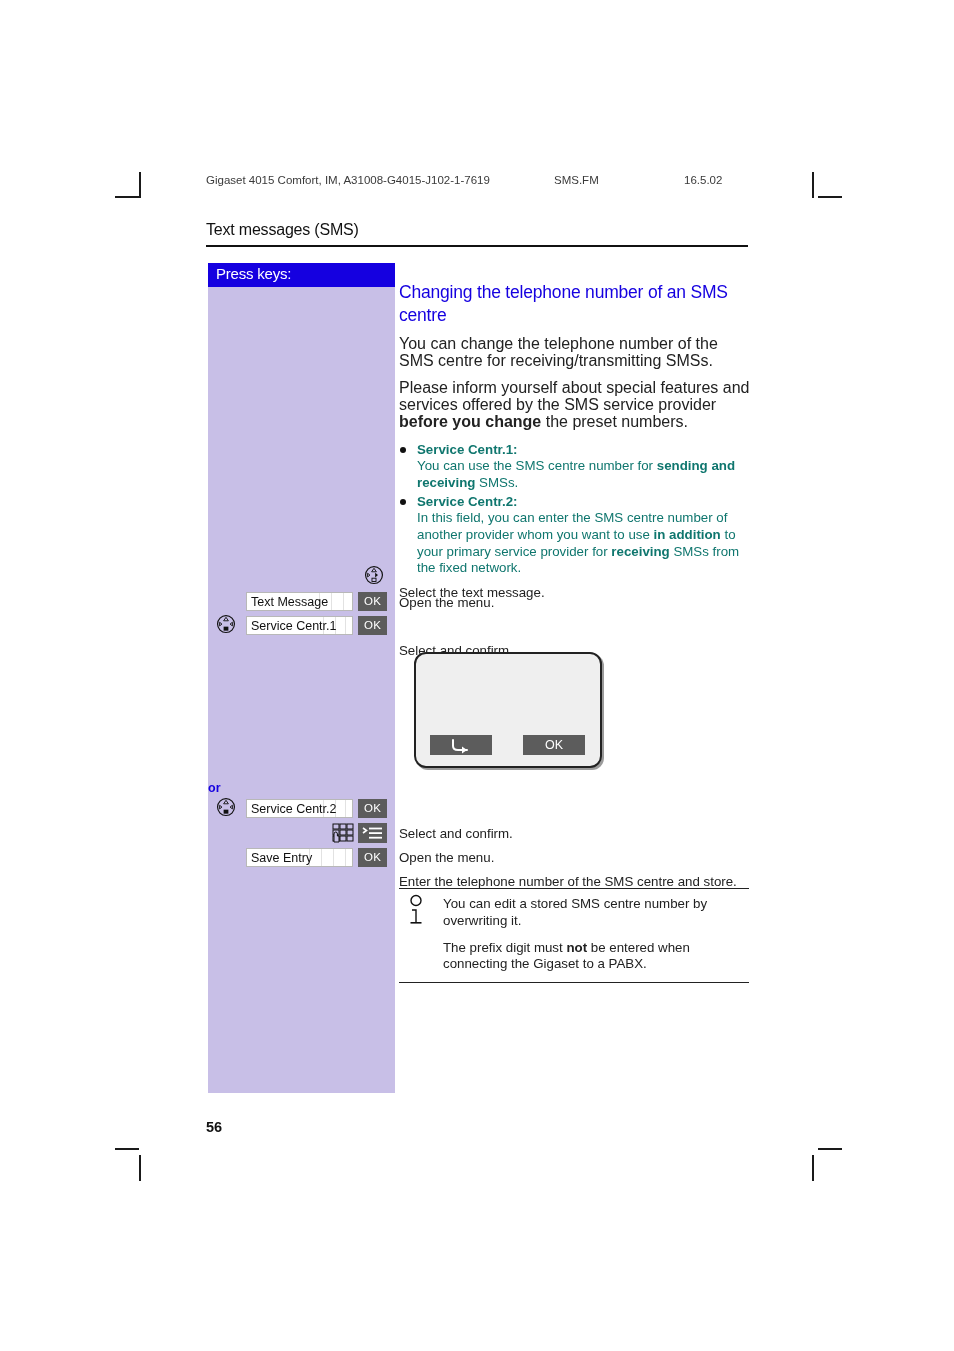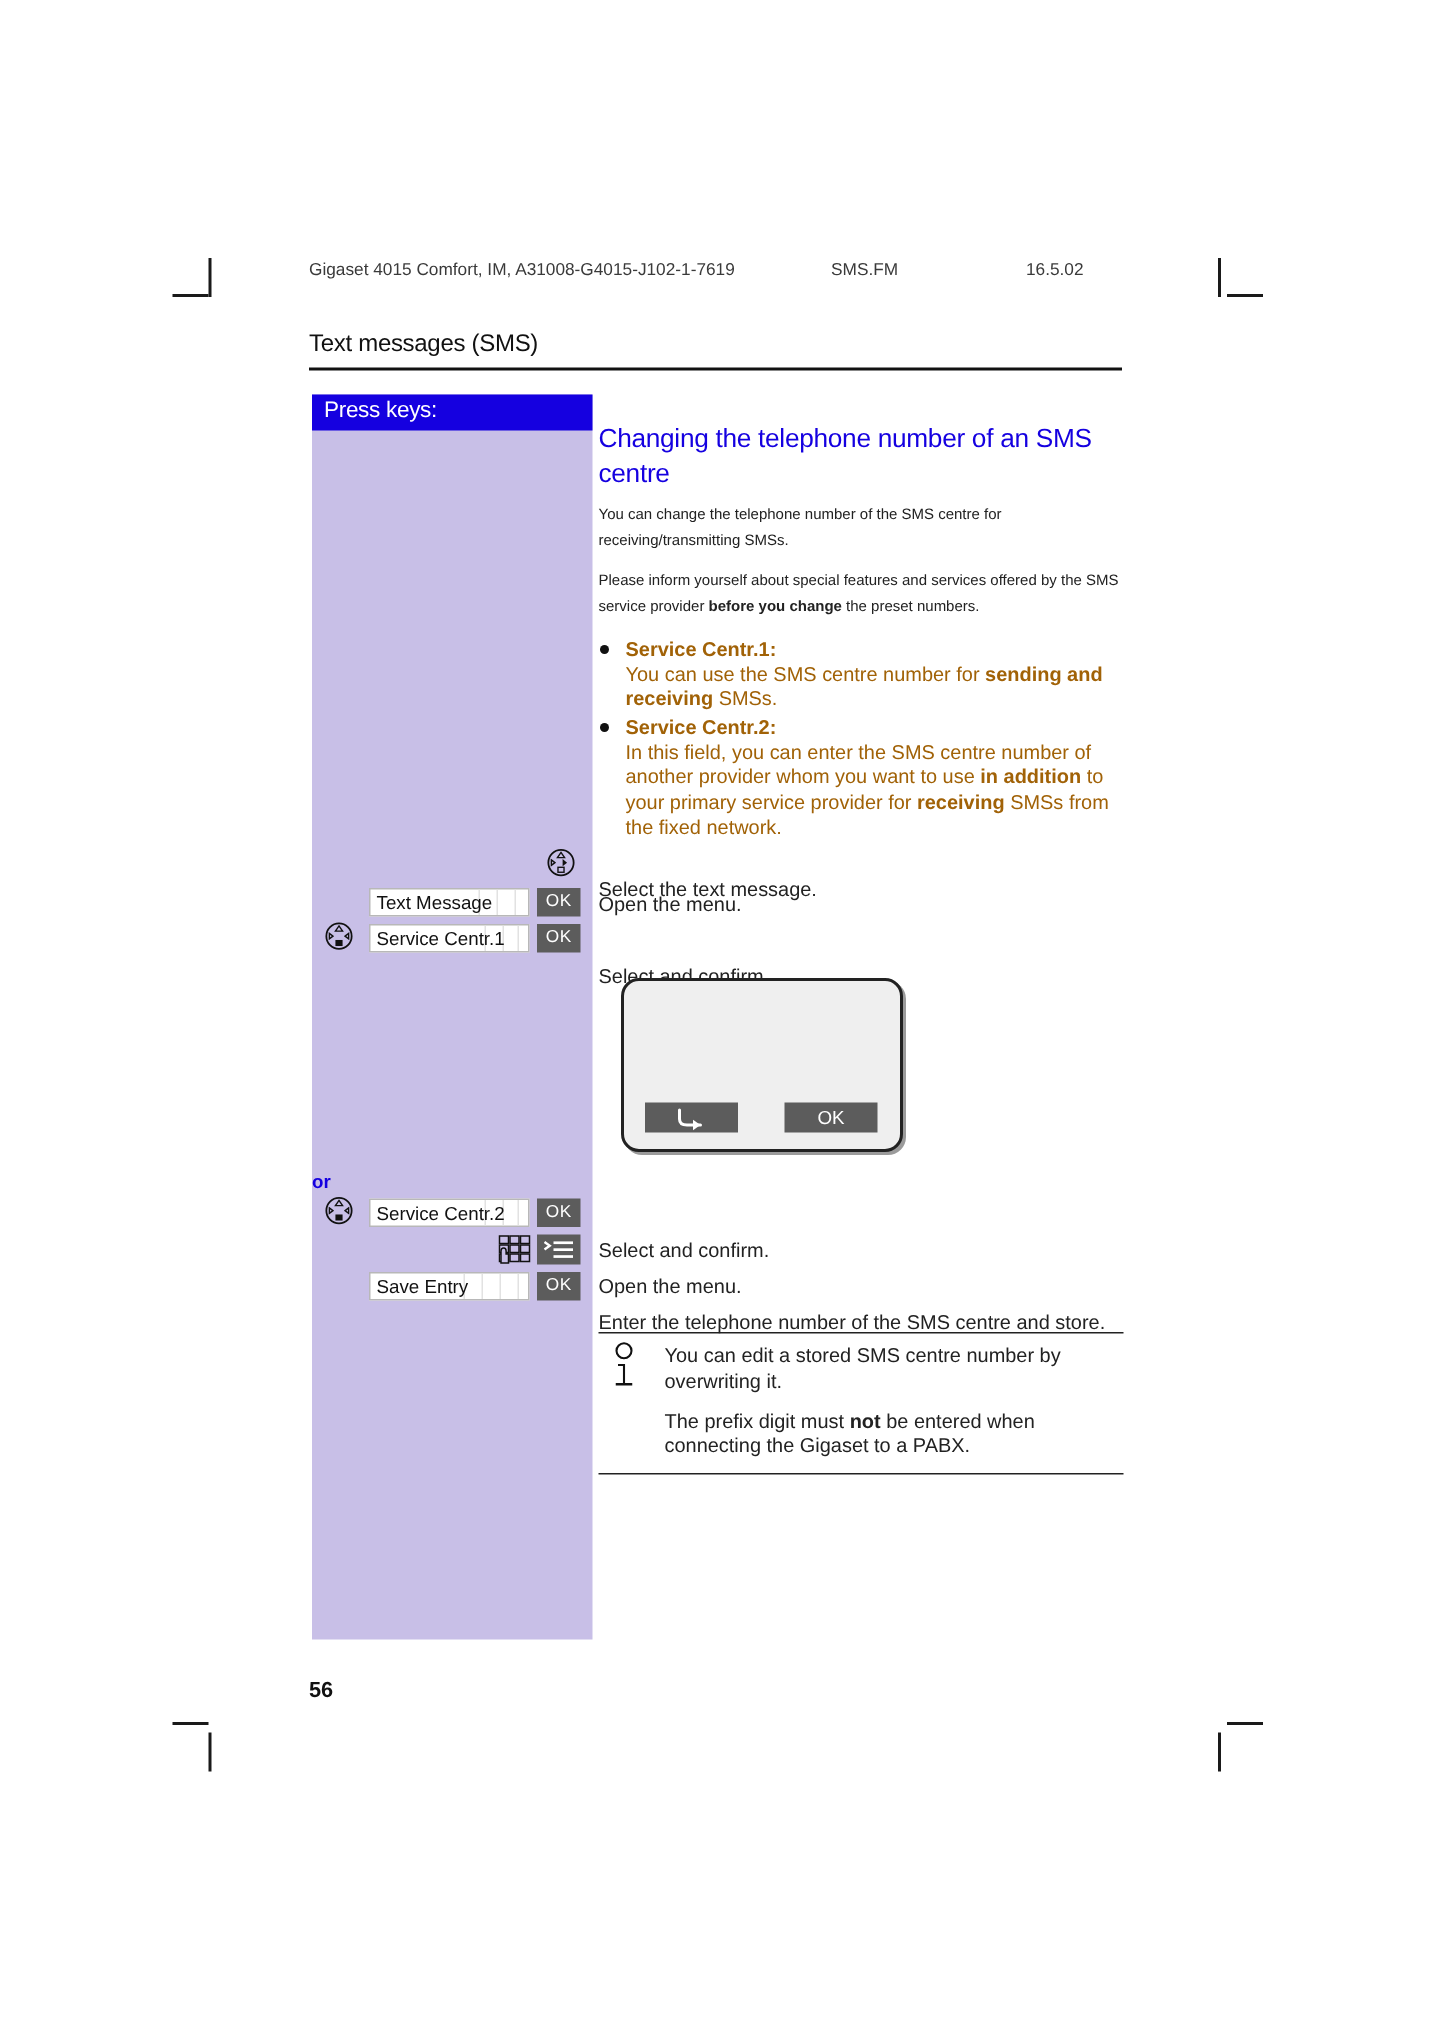--- a/index.html
+++ b/index.html
@@ -162,32 +162,32 @@
   }
   #section-heading {
     font-size: 17.5px;
     line-height: 23px;
     color: #1500e0;
     font-weight: normal;
     letter-spacing: -0.2px;
     margin: 0 0 9px 0;
   }
   .body-p {
-    font-size: 10px;
+    font-size: 16px;
     line-height: 16.7px;
     color: #222;
     margin: 0 0 11px 0;
   }
   .bullet-list { margin: 0; padding: 0; list-style: none; }
   .bullet-item {
     position: relative;
     padding-left: 18px;
     font-size: 13.3px;
     line-height: 16.7px;
-    color: #a16207;
+    color: #0f766e;
     margin-bottom: 2px;
   }
   .bullet-item .dot {
     position: absolute;
     left: 1px;
     top: 5px;
     width: 6px;
     height: 6px;
     border-radius: 50%;
     background: #111;

